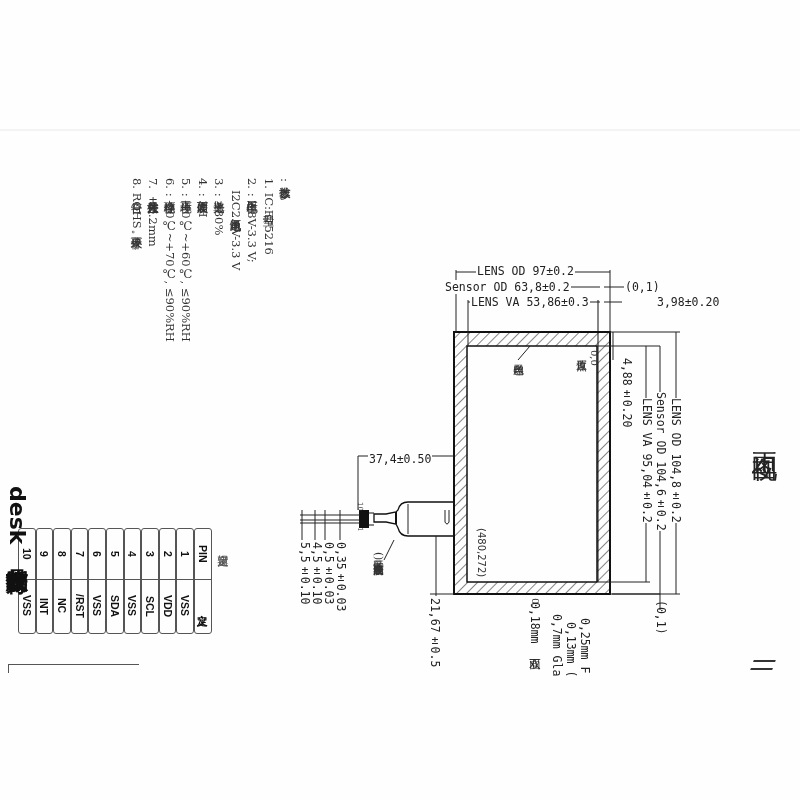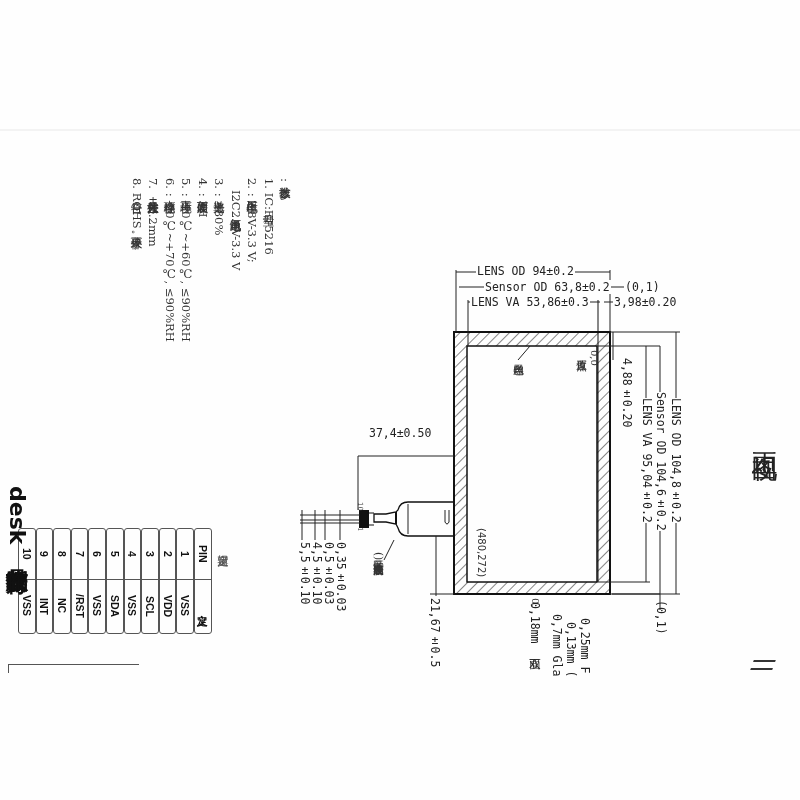--- a/index.html
+++ b/index.html
@@ -139,41 +139,41 @@
   <line x1="325" y1="510" x2="325" y2="540" stroke="#222" stroke-width="1"></line>
   <line x1="315" y1="510" x2="315" y2="540" stroke="#222" stroke-width="1"></line>
   <line x1="302" y1="510" x2="302" y2="540" stroke="#222" stroke-width="1"></line>
   <line x1="436" y1="536" x2="436" y2="596" stroke="#222" stroke-width="1"></line>
   <line x1="430" y1="594" x2="454" y2="594" stroke="#222" stroke-width="1"></line>
 
   <line x1="394" y1="540" x2="384" y2="560" stroke="#222" stroke-width="1"></line>
   <line x1="530" y1="346" x2="518" y2="360" stroke="#222" stroke-width="1"></line>
 </svg>
 
-<div class="hdim" style="left:476px; top:264px;">LENS OD 94±0.2</div>
-<div class="hdim" style="left:484px; top:280px;">Sensor OD 63,8±0.2</div>
+<div class="hdim" style="left:476px; top:264px;">LENS OD 97±0.2</div>
+<div class="hdim" style="left:444px; top:280px;">Sensor OD 63,8±0.2</div>
 <div class="hdim" style="left:470px; top:295px;">LENS VA 53,86±0.3</div>
 <div class="hdim" style="left:624px; top:280px;">(0,1)</div>
-<div class="hdim" style="left:613px; top:295px;">3,98±0.20</div>
+<div class="hdim" style="left:656px; top:295px;">3,98±0.20</div>
 
 <div class="vt dim" style="left:669px; top:398px; background:#fefefe;">LENS OD 104,8±0.2</div>
 <div class="vt dim" style="left:654px; top:392px; background:#fefefe;">Sensor OD 104,6±0.2</div>
 <div class="vt dim" style="left:640px; top:398px; background:#fefefe;">LENS VA 95,04±0.2</div>
 <div class="vt dim" style="left:620px; top:358px;">4,88±0.20</div>
 <div class="vt dim" style="left:654px; top:600px;">(0,1)</div>
 
 <div class="title">正视图</div>
 
 <div class="vt" style="left:589px; top:350px; font-size:10px;">0,0</div>
 <div class="vt" style="left:575px; top:352px; font-size:10.5px;">原点位置</div>
 <div class="vt" style="left:512px; top:356px; font-size:10.5px;">丝印黑色</div>
 <div class="vt" style="left:476px; top:528px; font-size:10px; font-family:'DejaVu Sans', sans-serif;">(480,272)</div>
 <div class="vt" style="left:530px; top:598px; font-size:10px;">0,</div>
 
-<div class="hdim" style="left:368px; top:426px;">37,4±0.50</div>
+<div class="hdim" style="left:368px; top:452px;">37,4±0.50</div>
 <div class="vt dim" style="left:334px; top:542px;">0,35±0.03</div>
 <div class="vt dim" style="left:322px; top:542px;">0,5±0.03</div>
 <div class="vt dim" style="left:310px; top:542px;">4,5±0.10</div>
 <div class="vt dim" style="left:298px; top:542px;">5,5±0.10</div>
 <div class="vt" style="left:356px; top:502px; font-size:7px;">10</div>
 <div class="vt" style="left:356px; top:527px; font-size:7px;">1</div>
 <div class="vt" style="left:372px; top:552px; font-size:10.5px; height:100px; white-space:normal; line-height:14px;">元件区(表面覆高温胶纸)</div>
 <div class="vt dim" style="left:428px; top:598px;">21,67±0.5</div>
 
 <div class="vt dim" style="left:578px; top:618px; height:82px; overflow:hidden;">0,25mm F</div>

